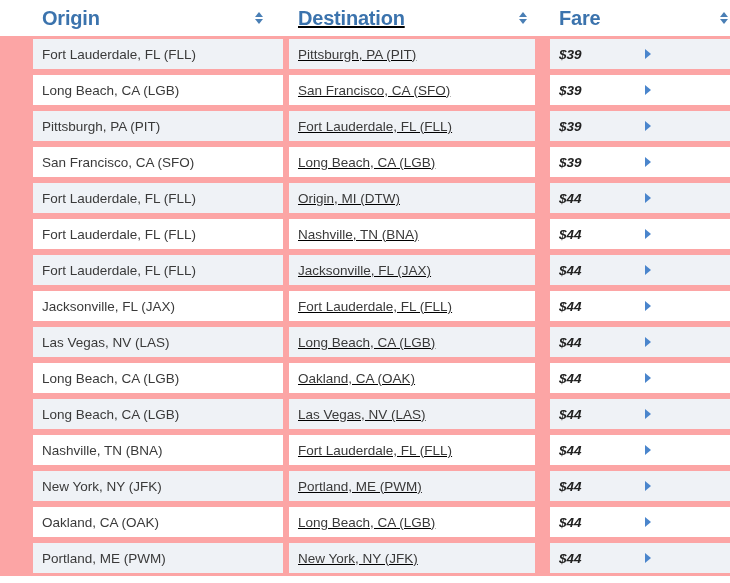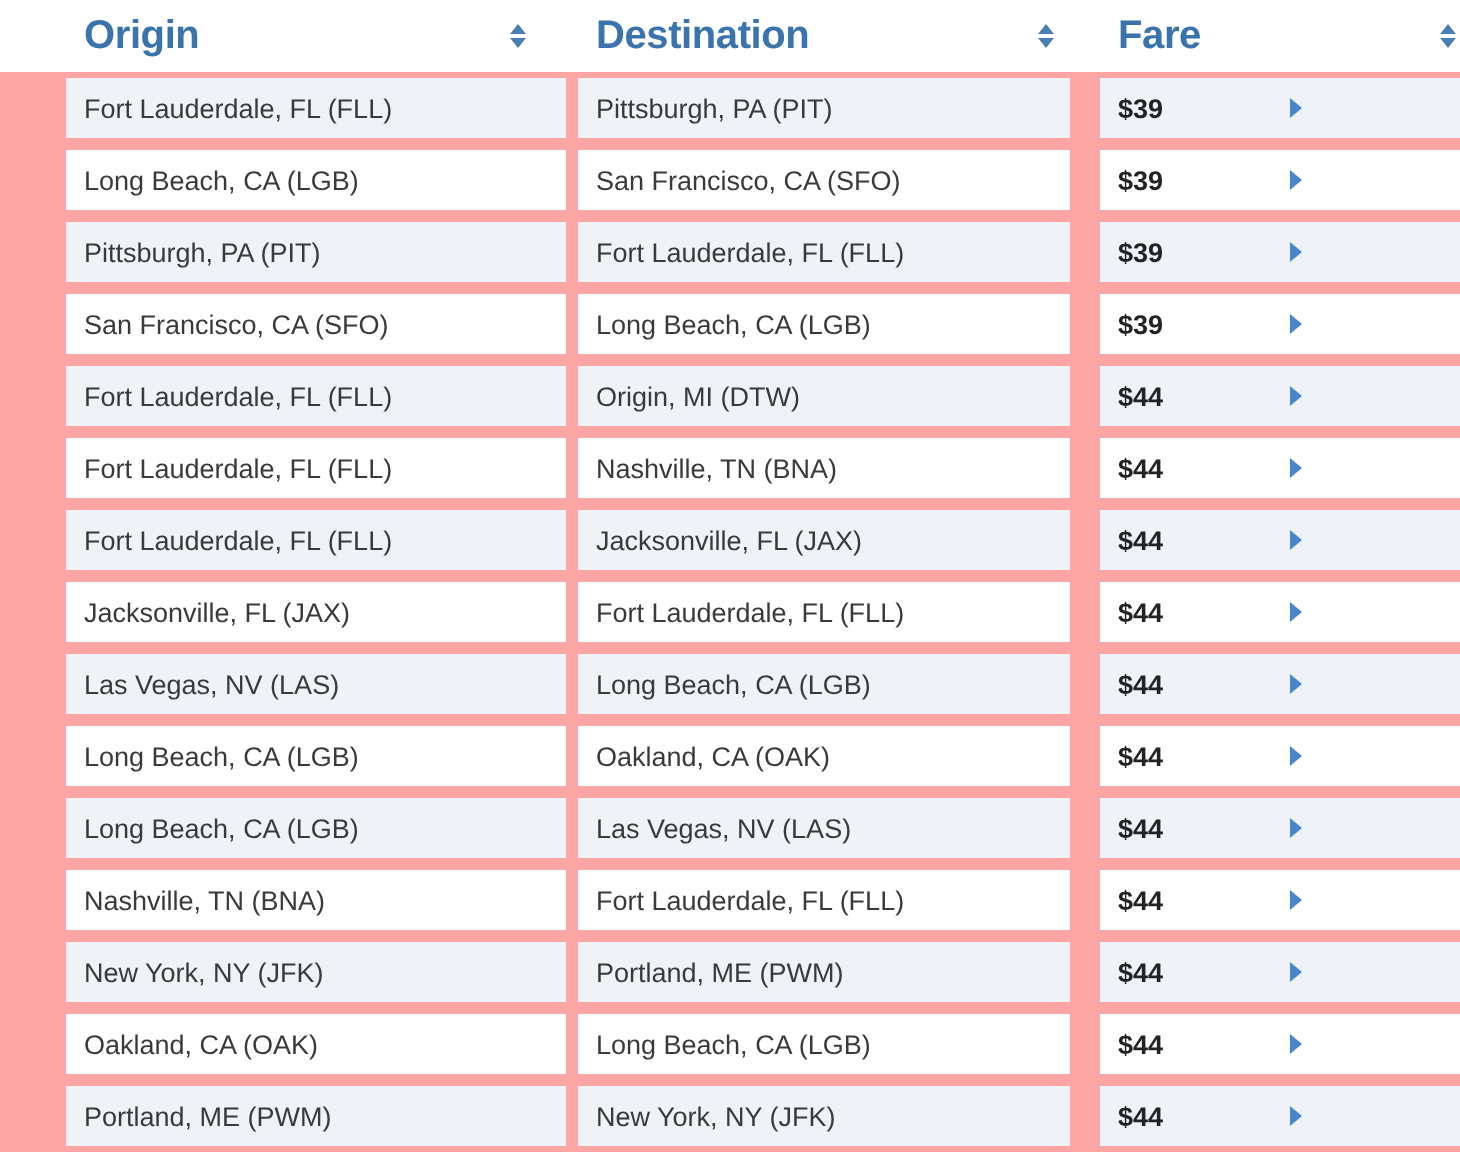--- a/index.html
+++ b/index.html
@@ -88,26 +88,26 @@
     color: #3a3a3a;
     white-space: nowrap;
     overflow: hidden;
   }
 
   tbody tr.shaded .cell { background: #eff2f6; }
   tbody tr.plain  .cell { background: #ffffff; }
 
   
   .col-origin      { width: 285px; }
-  .col-destination { width: 258px; }
+  .col-destination { width: 258px; text-decoration: underline; }
   .col-fare        { width: 187px; }
 
   td.col-origin .cell       { margin-left: 33px; width: 250px; padding-left: 9px; }
   td.col-destination .cell  { margin-left: 4px;  width: 246px; padding-left: 9px; }
-  td.col-fare .cell         { margin-left: 7px;  width: 180px; padding-left: 9px; }
+  td.col-fare .cell         { margin-left: 7px;  width: 180px; padding-left: 9px; font-style: italic; }
 
   th.col-origin .th-inner      { margin-left: 33px; width: 232px; padding-left: 9px; }
   th.col-destination .th-inner { margin-left: 4px;  width: 240px; padding-left: 9px; }
   th.col-fare .th-inner        { margin-left: 7px;  width: 180px; padding-left: 9px; gap: 16px; }
 
   
   .fare-cell-inner {
     display: flex;
     align-items: center;
     width: 100%;

